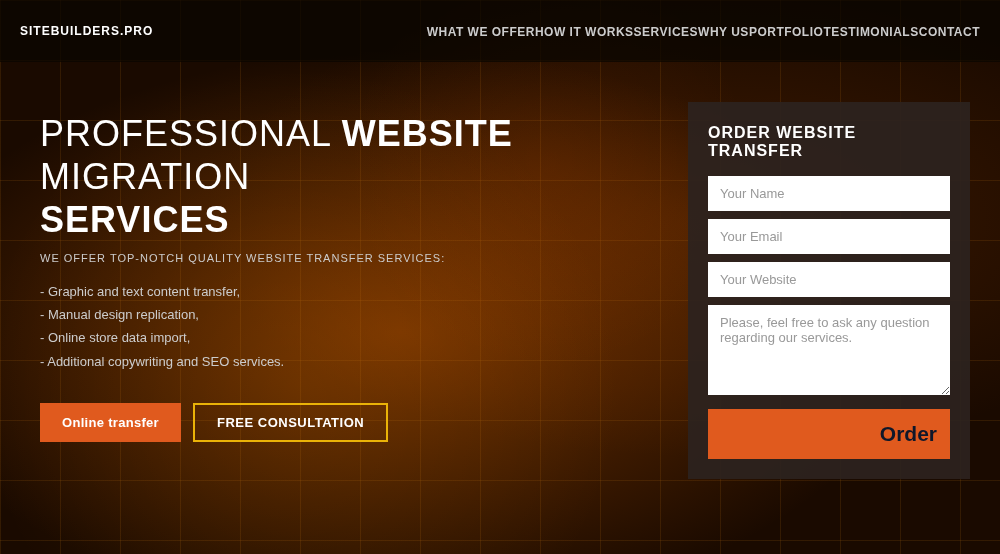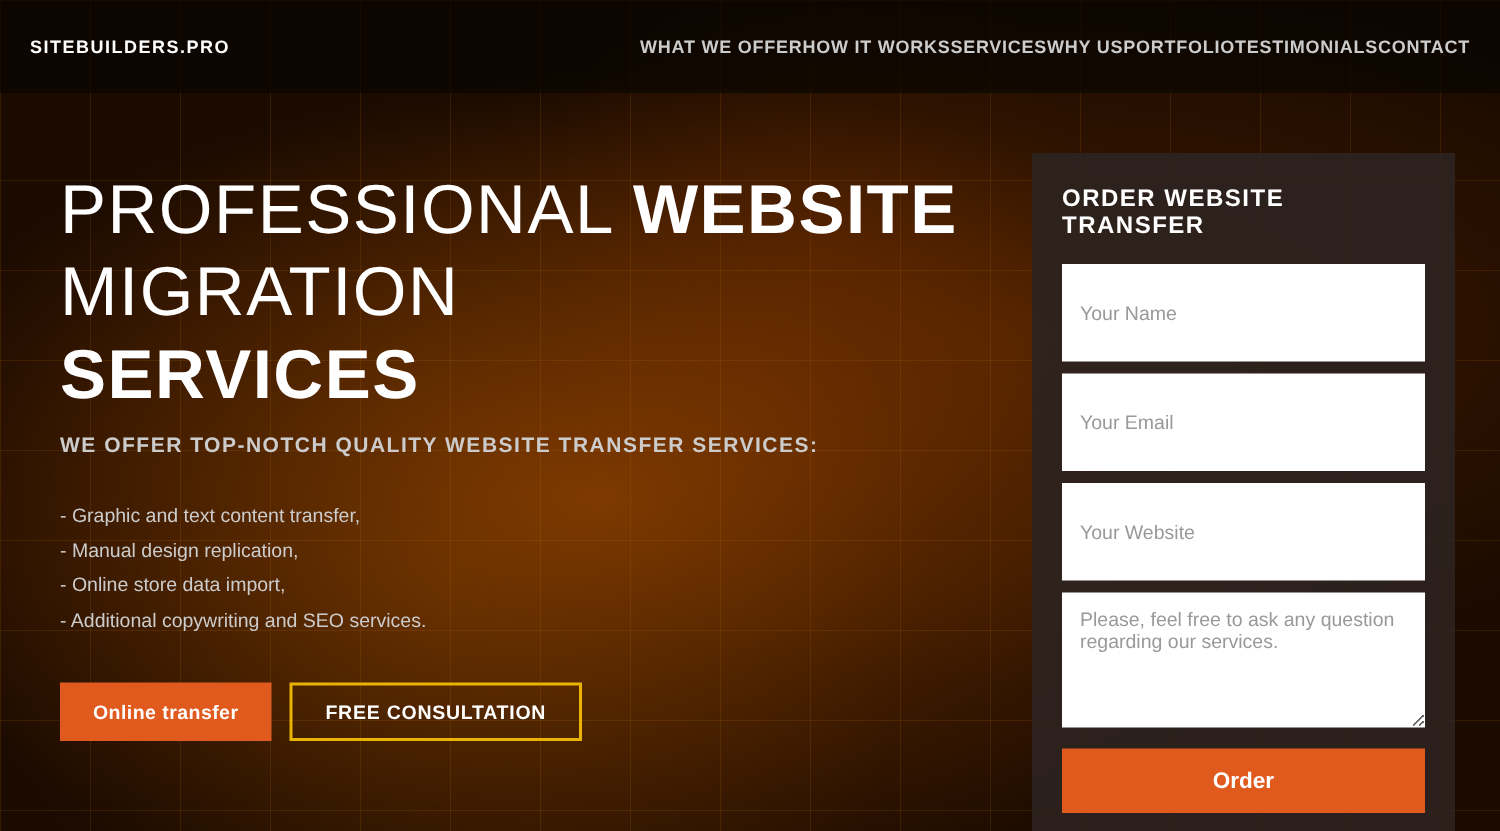--- a/index.html
+++ b/index.html
@@ -89,40 +89,40 @@
       padding: 40px 30px 0 40px;
       gap: 0;
     }
 
     .hero-text {
       flex: 1;
       padding-top: 10px;
     }
 
     .hero-title {
-      font-size: 46px;
+      font-size: 36px;
       font-weight: 400;
       color: #ffffff;
       line-height: 1.2;
       text-transform: uppercase;
       letter-spacing: 1px;
       margin-bottom: 8px;
     }
 
     .hero-title strong {
       font-weight: 800;
     }
 
     .hero-subtitle {
-      font-size: 14px;
-      font-weight: 700;
+      font-size: 11px;
+      font-weight: 400;
       color: #cccccc;
       letter-spacing: 1px;
       text-transform: uppercase;
-      margin-bottom: 28px;
+      margin-bottom: 16px;
       margin-top: 10px;
     }
 
     .hero-list {
       list-style: none;
       margin-bottom: 30px;
     }
 
     .hero-list li {
       color: #cccccc;
@@ -175,21 +175,21 @@
       font-weight: 700;
       letter-spacing: 1px;
       text-transform: uppercase;
       margin-bottom: 16px;
     }
 
     .form-field {
       width: 100%;
       background: #ffffff;
       border: none;
-      padding: 25px 12px;
+      padding: 10px 12px;
       font-size: 13px;
       color: #666666;
       margin-bottom: 8px;
       outline: none;
       display: block;
     }
 
     .form-field::placeholder {
       color: #999999;
     }
@@ -209,27 +209,27 @@
       font-family: Arial, sans-serif;
     }
 
     .form-textarea::placeholder {
       color: #999999;
     }
 
     .btn-submit {
       width: 100%;
       background-color: #e05a1e;
-      color: #ffffff;
+      color: #0f172a;
       border: none;
       padding: 13px;
-      font-size: 15px;
+      font-size: 21px;
       font-weight: 600;
       cursor: pointer;
-      text-align: center;
+      text-align: right;
     }
   </style>
 </head>
 <body>
 
 <div class="bg"></div>
 
 <nav class="navbar">
   <div class="logo">SITEBUILDERS.PRO</div>
   <ul class="nav-links">

